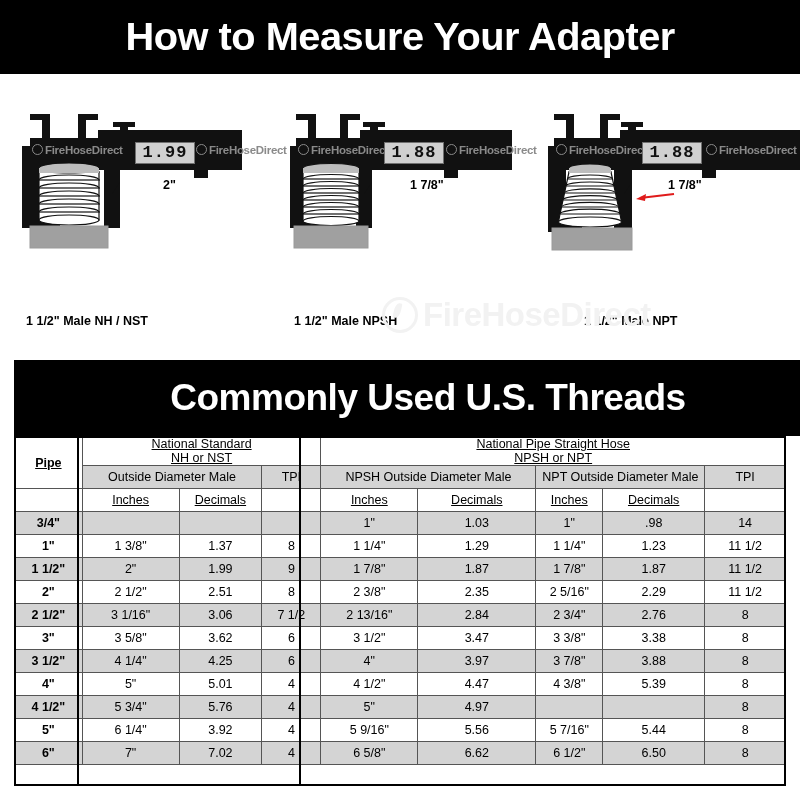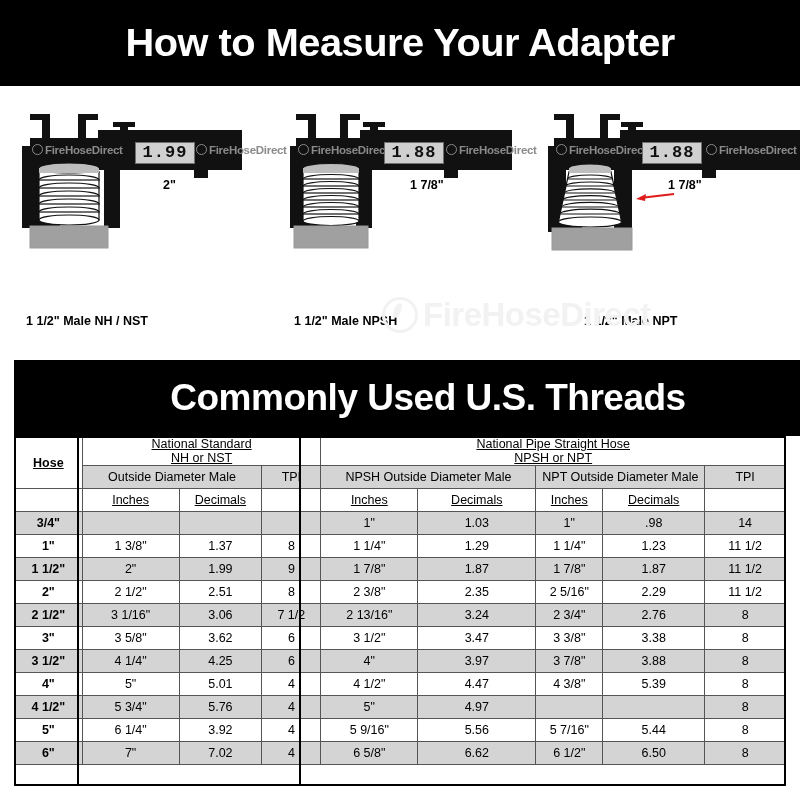--- a/index.html
+++ b/index.html
@@ -6,21 +6,21 @@
   body{
     width:800px;height:800px;overflow:hidden;
     background:#ffffff;
     font-family:"Liberation Sans", sans-serif;
     -webkit-font-smoothing:antialiased;
   }
   #page{position:relative;width:800px;height:800px;}
 
   
   .top-banner{
-    position:absolute;left:0;top:0;width:800px;height:86px;
+    position:absolute;left:0;top:0;width:800px;height:74px;
     background:#000000;
     display:flex;align-items:center;justify-content:center;
   }
   .top-banner .title{
     color:#ffffff;
     font-size:39px;
     font-weight:bold;
     letter-spacing:-0.5px;
     font-family:"Liberation Sans", sans-serif;
     transform:scaleX(1.02);
@@ -348,21 +348,21 @@
       <col style="width:77px">
       <col style="width:55px">
       <col style="width:90px">
       <col style="width:110px">
       <col style="width:62px">
       <col style="width:95px">
       <col style="width:75px">
     </colgroup>
     <thead>
       <tr>
-        <th class="hdr-white size-cell" rowspan="2">Hose</th>
+        <th class="hdr-white size-cell" rowspan="2">Pipe</th>
         <th class="hdr-white hdr-2line" colspan="3">
           <span>National Standard</span><br>
           <span>NH or NST</span>
         </th>
         <th class="hdr-white hdr-2line" colspan="5">
           <span>National Pipe Straight Hose</span><br>
           <span>NPSH or NPT</span>
         </th>
       </tr>
       <tr>
@@ -428,21 +428,21 @@
           <td>2 5/16"</td>
           <td>2.29</td>
           <td>11 1/2</td>
         </tr>
         <tr class="rowB">
           <td class="size-cell">2 1/2"</td>
           <td>3 1/16"</td>
           <td>3.06</td>
           <td>7 1/2</td>
           <td>2 13/16"</td>
-          <td>3.24</td>
+          <td>2.84</td>
           <td>2 3/4"</td>
           <td>2.76</td>
           <td>8</td>
         </tr>
         <tr class="rowA">
           <td class="size-cell">3"</td>
           <td>3 5/8"</td>
           <td>3.62</td>
           <td>6</td>
           <td>3 1/2"</td>

